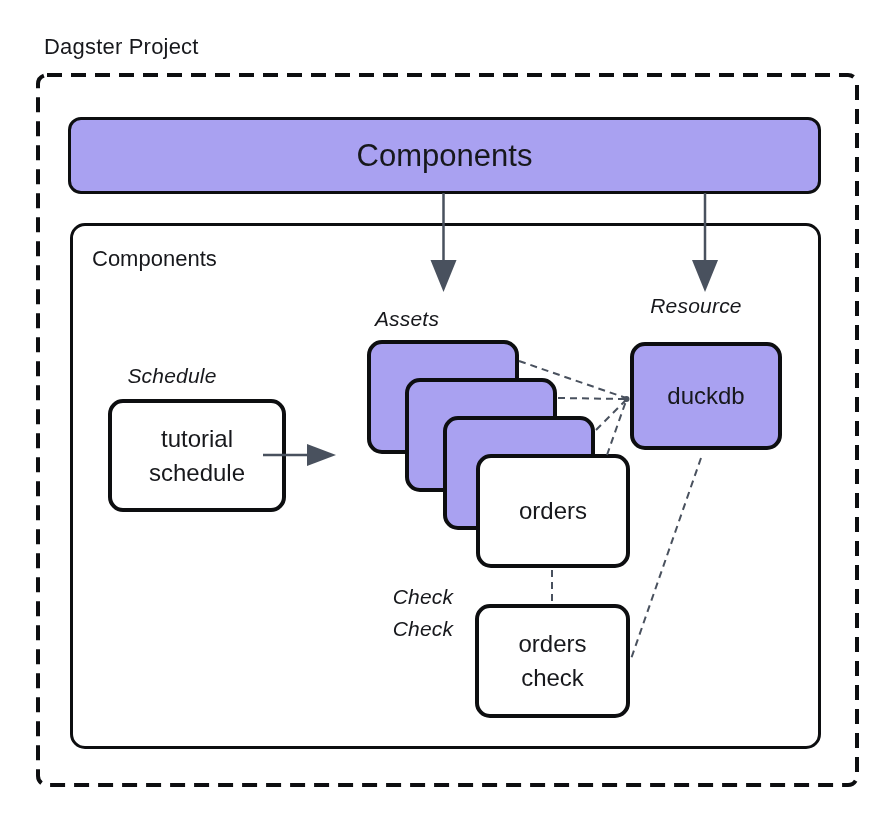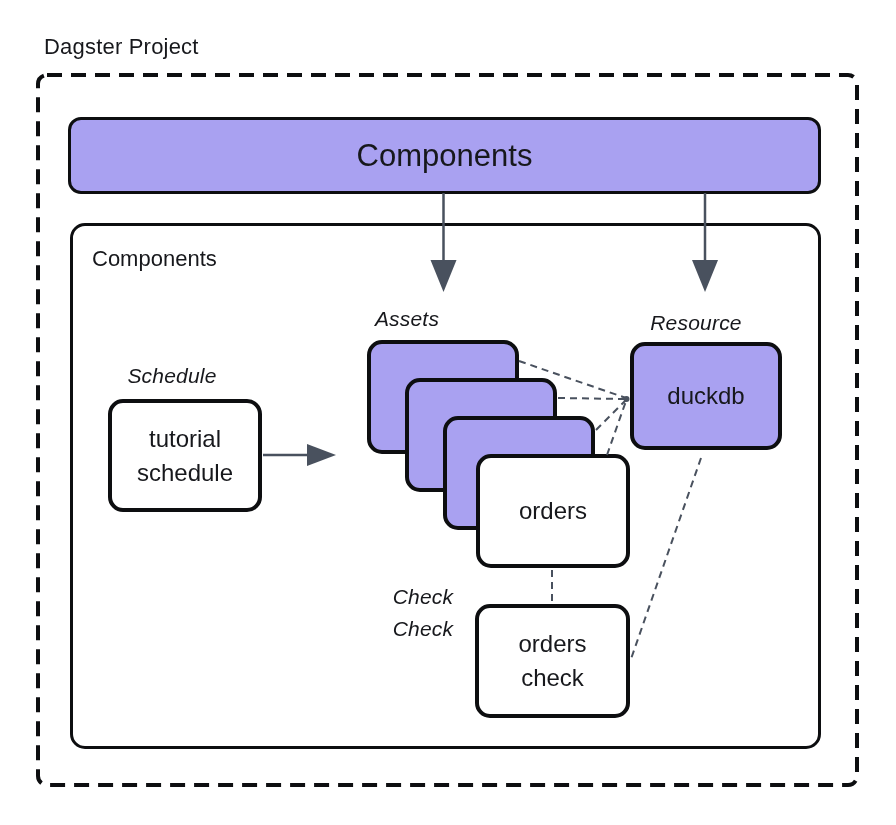--- a/index.html
+++ b/index.html
@@ -44,34 +44,34 @@
     font-size:22px;
   }
   .group-label{
     position:absolute;
     font-size:21px;font-style:italic;font-weight:500;
     text-align:center;line-height:32px;
     letter-spacing:.2px;
   }
   .schedule-label{left:112px;top:360px;width:120px;}
   .assets-label{left:357px;top:303px;width:100px;}
-  .resource-label{left:631px;top:307px;width:130px;}
+  .resource-label{left:631px;top:290px;width:130px;}
   .asset-check-label{left:373px;top:581px;width:100px;}
   .node{
     position:absolute;
     box-sizing:border-box;
     border:4px solid var(--ink,#0d0e10);
     border-radius:15px;
     background:#fff;
     display:flex;flex-direction:column;align-items:center;justify-content:center;
     font-size:24px;line-height:34px;
     text-align:center;
   }
   .node.purple{background:var(--purple,#a9a1f1);}
-  .tutorial-schedule{left:108px;top:399px;width:154px;height:113px;}
+  .tutorial-schedule{left:108px;top:399px;width:178px;height:113px;}
   .asset-stack-1{left:367px;top:340px;width:152px;height:114px;z-index:1;}
   .asset-stack-2{left:405px;top:378px;width:152px;height:114px;z-index:2;}
   .asset-stack-3{left:443px;top:416px;width:152px;height:114px;z-index:3;}
   .orders-aggregation{left:476px;top:454px;width:154px;height:114px;z-index:4;}
   .duckdb{left:630px;top:342px;width:152px;height:108px;}
   .orders-check{left:475px;top:604px;width:155px;height:114px;}
   svg.overlay{
     position:absolute;left:0;top:0;z-index:6;
     pointer-events:none;
   }

